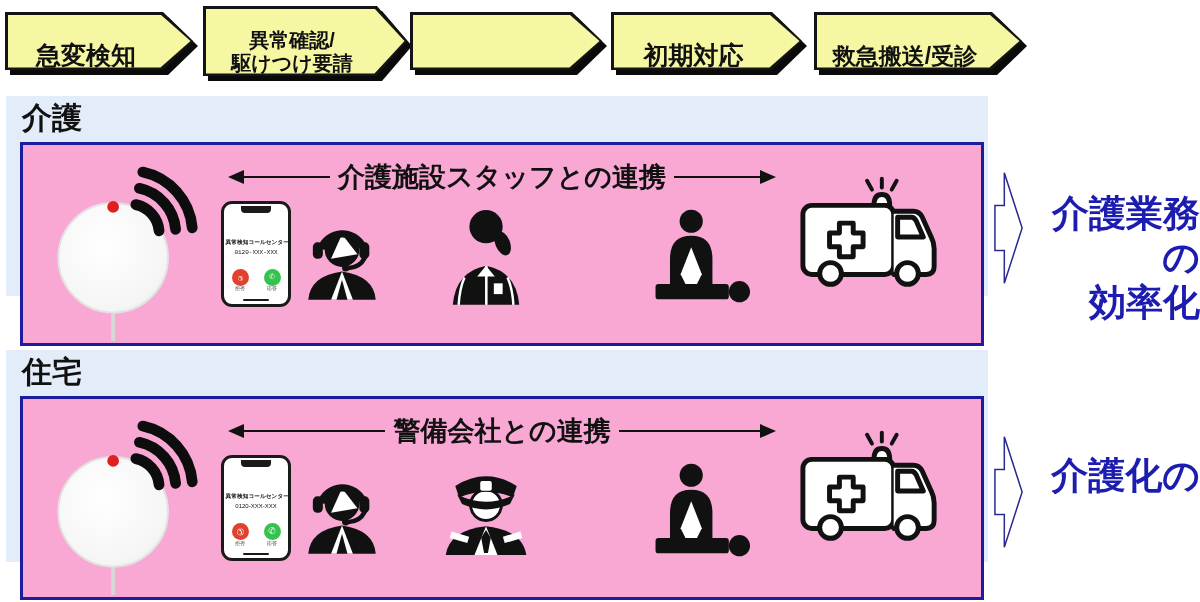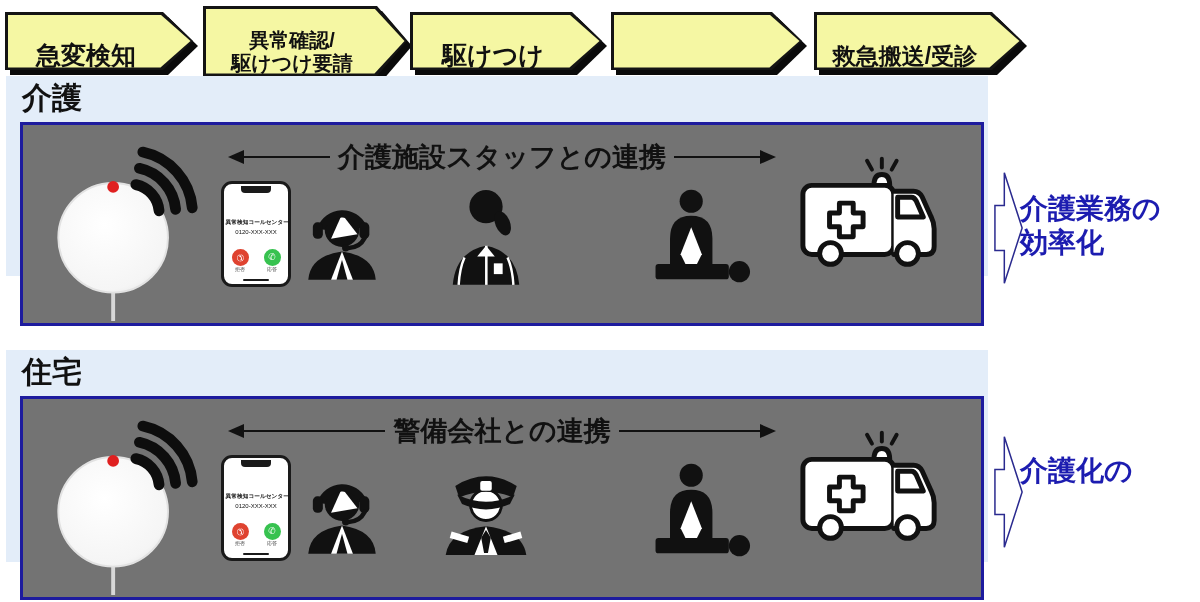--- a/index.html
+++ b/index.html
@@ -14,21 +14,21 @@
   .chev.fill{inset:2.5px;background:#f5f7a3;}
   .banner-text{position:absolute;inset:0 26px 0 0;display:flex;flex-direction:column;
                align-items:center;justify-content:flex-end;font-weight:800;font-size:25px;
                line-height:1.18;white-space:nowrap;}
   .banner-text.small{font-size:20px;}
   .banner-text.mid{font-size:23px;}
 
   
   .panel{position:absolute;left:6px;width:982px;background:#e3edf9;}
   .panel-label{position:absolute;left:16px;top:2px;font-size:30px;font-weight:800;}
-  .inner-box{position:absolute;left:14px;width:958px;background:#737373;border:3px solid #1d1b9e;}
+  .inner-box{position:absolute;left:14px;width:958px;background:#f9a8d4;border:3px solid #1d1b9e;}
 
   
   .link-arrow{position:absolute;left:205px;top:14px;width:548px;height:36px;
               display:flex;align-items:center;}
   .ah{width:0;height:0;border-top:7px solid transparent;border-bottom:7px solid transparent;}
   .ah.l{border-right:16px solid #111;}
   .ah.r{border-left:16px solid #111;}
   .link-line{flex:1;height:2.5px;background:#111;}
   .link-label{padding:0 8px;font-size:27px;font-weight:800;white-space:nowrap;}
 
@@ -47,22 +47,22 @@
            color:#fff;font-size:9px;line-height:1;}
   .callbtn.decline{background:#df4330;transform:rotate(0deg);}
   .callbtn.decline span{display:inline-block;transform:rotate(135deg);}
   .callbtn.answer{background:#37c24f;}
   .btn-labels{position:absolute;bottom:12px;left:0;right:0;display:flex;justify-content:space-around;
               font-size:5px;color:#333;}
   .homebar{position:absolute;bottom:3px;left:50%;transform:translateX(-50%);
            width:26px;height:2px;background:#1a1a1a;border-radius:2px;}
 
   
-  .outcome-text{position:absolute;width:180px;text-align:left;color:#1c1cb0;
-                font-size:28px;font-weight:800;line-height:1.2;}
+  .outcome-text{position:absolute;width:180px;text-align:right;color:#1c1cb0;
+                font-size:37px;font-weight:800;line-height:1.2;}
 </style>
 </head>
 <body>
 
 <div class="stage">
 
   <div class="banner" style="left:5px;top:12px;width:188px;height:58px;">
     <div class="chev shadow"></div>
     <div class="chev border"></div>
     <div class="chev fill"></div>
@@ -78,41 +78,41 @@
     <div class="banner-text small">
       <div>異常確認/</div>
       <div>駆けつけ要請</div>
     </div>
   </div>
 
   <div class="banner" style="left:410px;top:12px;width:192px;height:58px;">
     <div class="chev shadow"></div>
     <div class="chev border"></div>
     <div class="chev fill"></div>
+  </div>
+
+  <div class="banner" style="left:611px;top:12px;width:191px;height:58px;">
+    <div class="chev shadow"></div>
+    <div class="chev border"></div>
+    <div class="chev fill"></div>
     <div class="banner-text">
-        <div>駆けつけ</div>
-      </div>
-  </div>
-
-  <div class="banner" style="left:611px;top:12px;width:191px;height:58px;">
-    <div class="chev shadow"></div>
-    <div class="chev border"></div>
-    <div class="chev fill"></div>
+        <div>初期対応</div>
+      </div>
   </div>
 
   <div class="banner" style="left:814px;top:12px;width:208px;height:58px;">
     <div class="chev shadow"></div>
     <div class="chev border"></div>
     <div class="chev fill"></div>
     <div class="banner-text mid">
         <div>救急搬送/受診</div>
       </div>
   </div>
 
-  <section class="panel" style="top:76px;height:200px;">
+  <section class="panel" style="top:96px;height:200px;font-family:Liberation Mono, monospace;">
     <div class="panel-label">介護</div>
     <div class="inner-box" style="top:46px;height:198px;">
 
       <div class="link-arrow">
         <span class="ah l"></span>
         <span class="link-line"></span>
         <span class="link-label">介護施設スタッフとの連携</span>
         <span class="link-line"></span>
         <span class="ah r"></span>
       </div>

